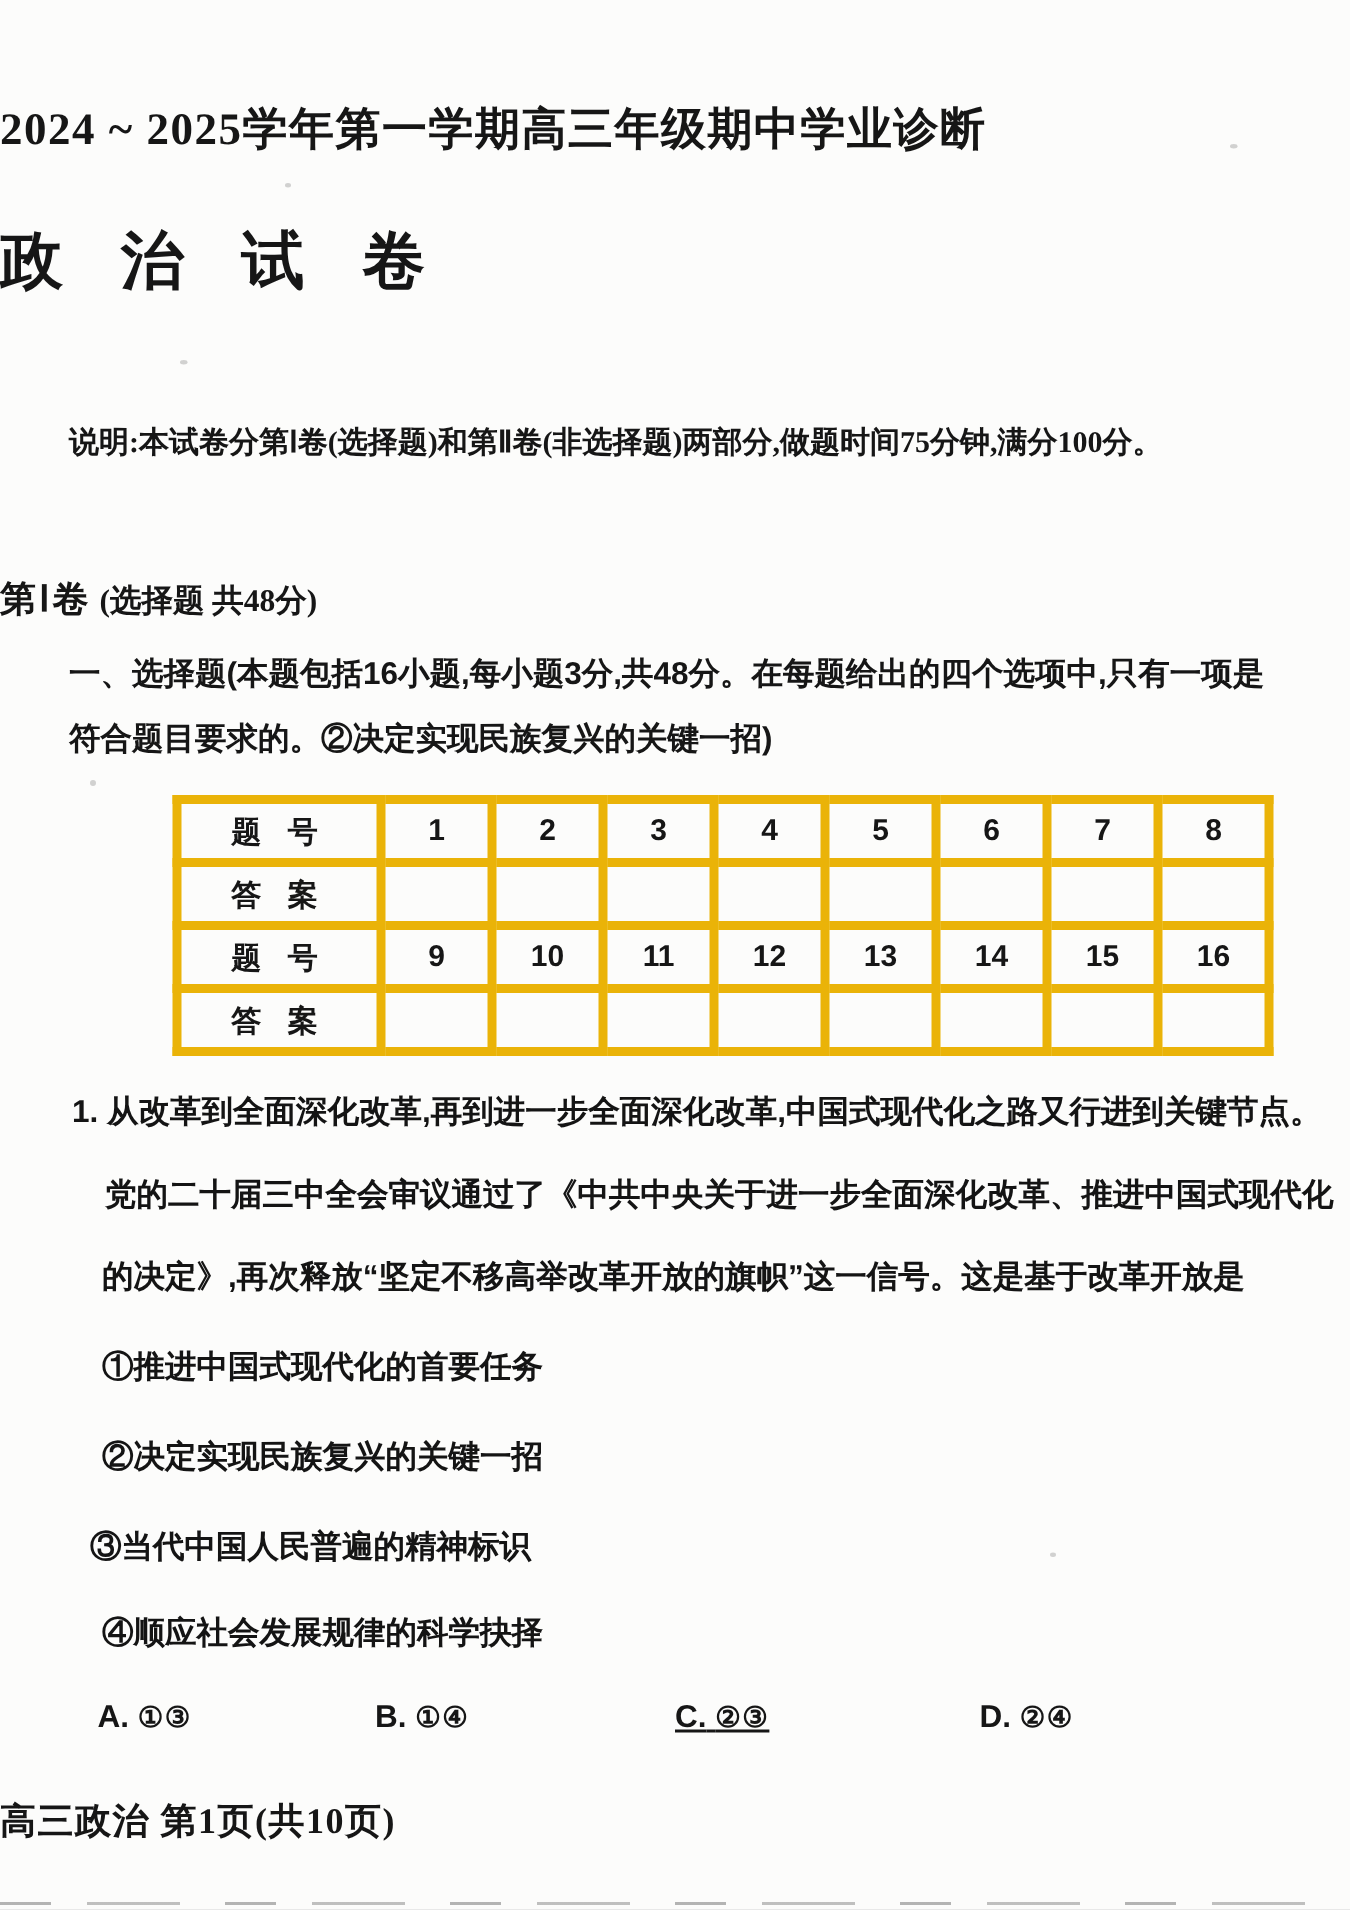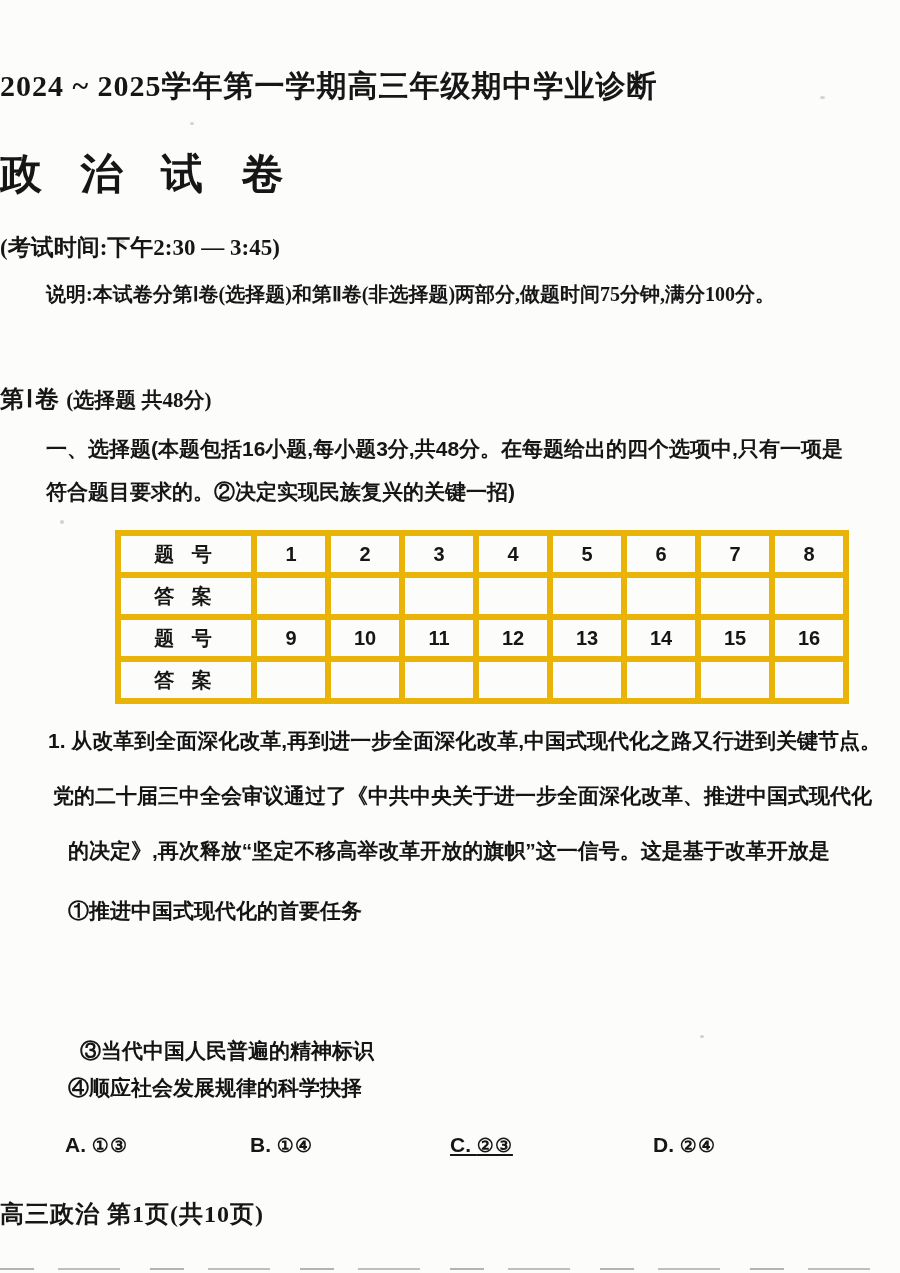--- a/index.html
+++ b/index.html
@@ -87,25 +87,25 @@
     letter-spacing: 6px;
   }
 
   .q-line {
     font-size: 21px;
     font-weight: 700;
     white-space: nowrap;
     color: #141414;
   }
   .q1-l0 { top: 727px; left: 48px; }
-  .q1-l1 { top: 782px; left: 53px; text-align: center; }
+  .q1-l1 { top: 782px; left: 70px; text-align: center; }
   .q1-l2 { top: 837px; left: 68px; }
   .q1-s0 { top: 897px; left: 68px; }
   .q1-s1 { top: 957px; left: 68px; }
-  .q1-s2 { top: 1017px; left: 80px; margin-top: 20px; }
+  .q1-s2 { top: 1017px; left: 60px; }
   .q1-s3 { top: 1074px; left: 68px; }
 
   .choices {
     top: 1133px;
     left: 0;
     right: 0;
     height: 34px;
   }
   .choice {
     position: absolute;
@@ -150,21 +150,20 @@
 </style>
 </head>
 <body>
 
 <div class="page">
 
   <div class="abs center header-title">2024 ~ 2025学年第一学期高三年级期中学业诊断</div>
 
   <div class="abs center paper-title">政 治 试 卷</div>
 
-  <div class="abs center exam-time">(考试时间:下午2:30 — 3:45)</div>
 
   <div class="abs instructions">说明:本试卷分第Ⅰ卷(选择题)和第Ⅱ卷(非选择题)两部分,做题时间75分钟,满分100分。</div>
 
   <div class="abs center section-head">
     <span class="vol">第Ⅰ卷</span>
     <span>(选择题 共48分)</span>
   </div>
 
   <div class="abs directions dir1">一、选择题(本题包括16小题,每小题3分,共48分。在每题给出的四个选项中,只有一项是</div>
   <div class="abs directions dir2">符合题目要求的。②决定实现民族复兴的关键一招)</div>
@@ -219,20 +218,21 @@
     </table>
 
   <div class="abs q-line q1-l0">
     <span>1.</span>
     <span>从改革到全面深化改革,再到进一步全面深化改革,中国式现代化之路又行进到关键节点。</span>
   </div>
   <div class="abs q-line q1-l1">党的二十届三中全会审议通过了《中共中央关于进一步全面深化改革、推进中国式现代化</div>
   <div class="abs q-line q1-l2">的决定》,再次释放“坚定不移高举改革开放的旗帜”这一信号。这是基于改革开放是</div>
 
   <div class="abs q-line q1-s0">①推进中国式现代化的首要任务</div>
+  <div class="abs q-line q1-s1">②决定实现民族复兴的关键一招</div>
   <div class="abs q-line q1-s2">③当代中国人民普遍的精神标识</div>
   <div class="abs q-line q1-s3">④顺应社会发展规律的科学抉择</div>
 
   <div class="abs choices">
     <span class="choice choice-a">
       <span>A.</span>
       <span class="circ">①③</span>
     </span>
     <span class="choice choice-b">
       <span>B.</span>

